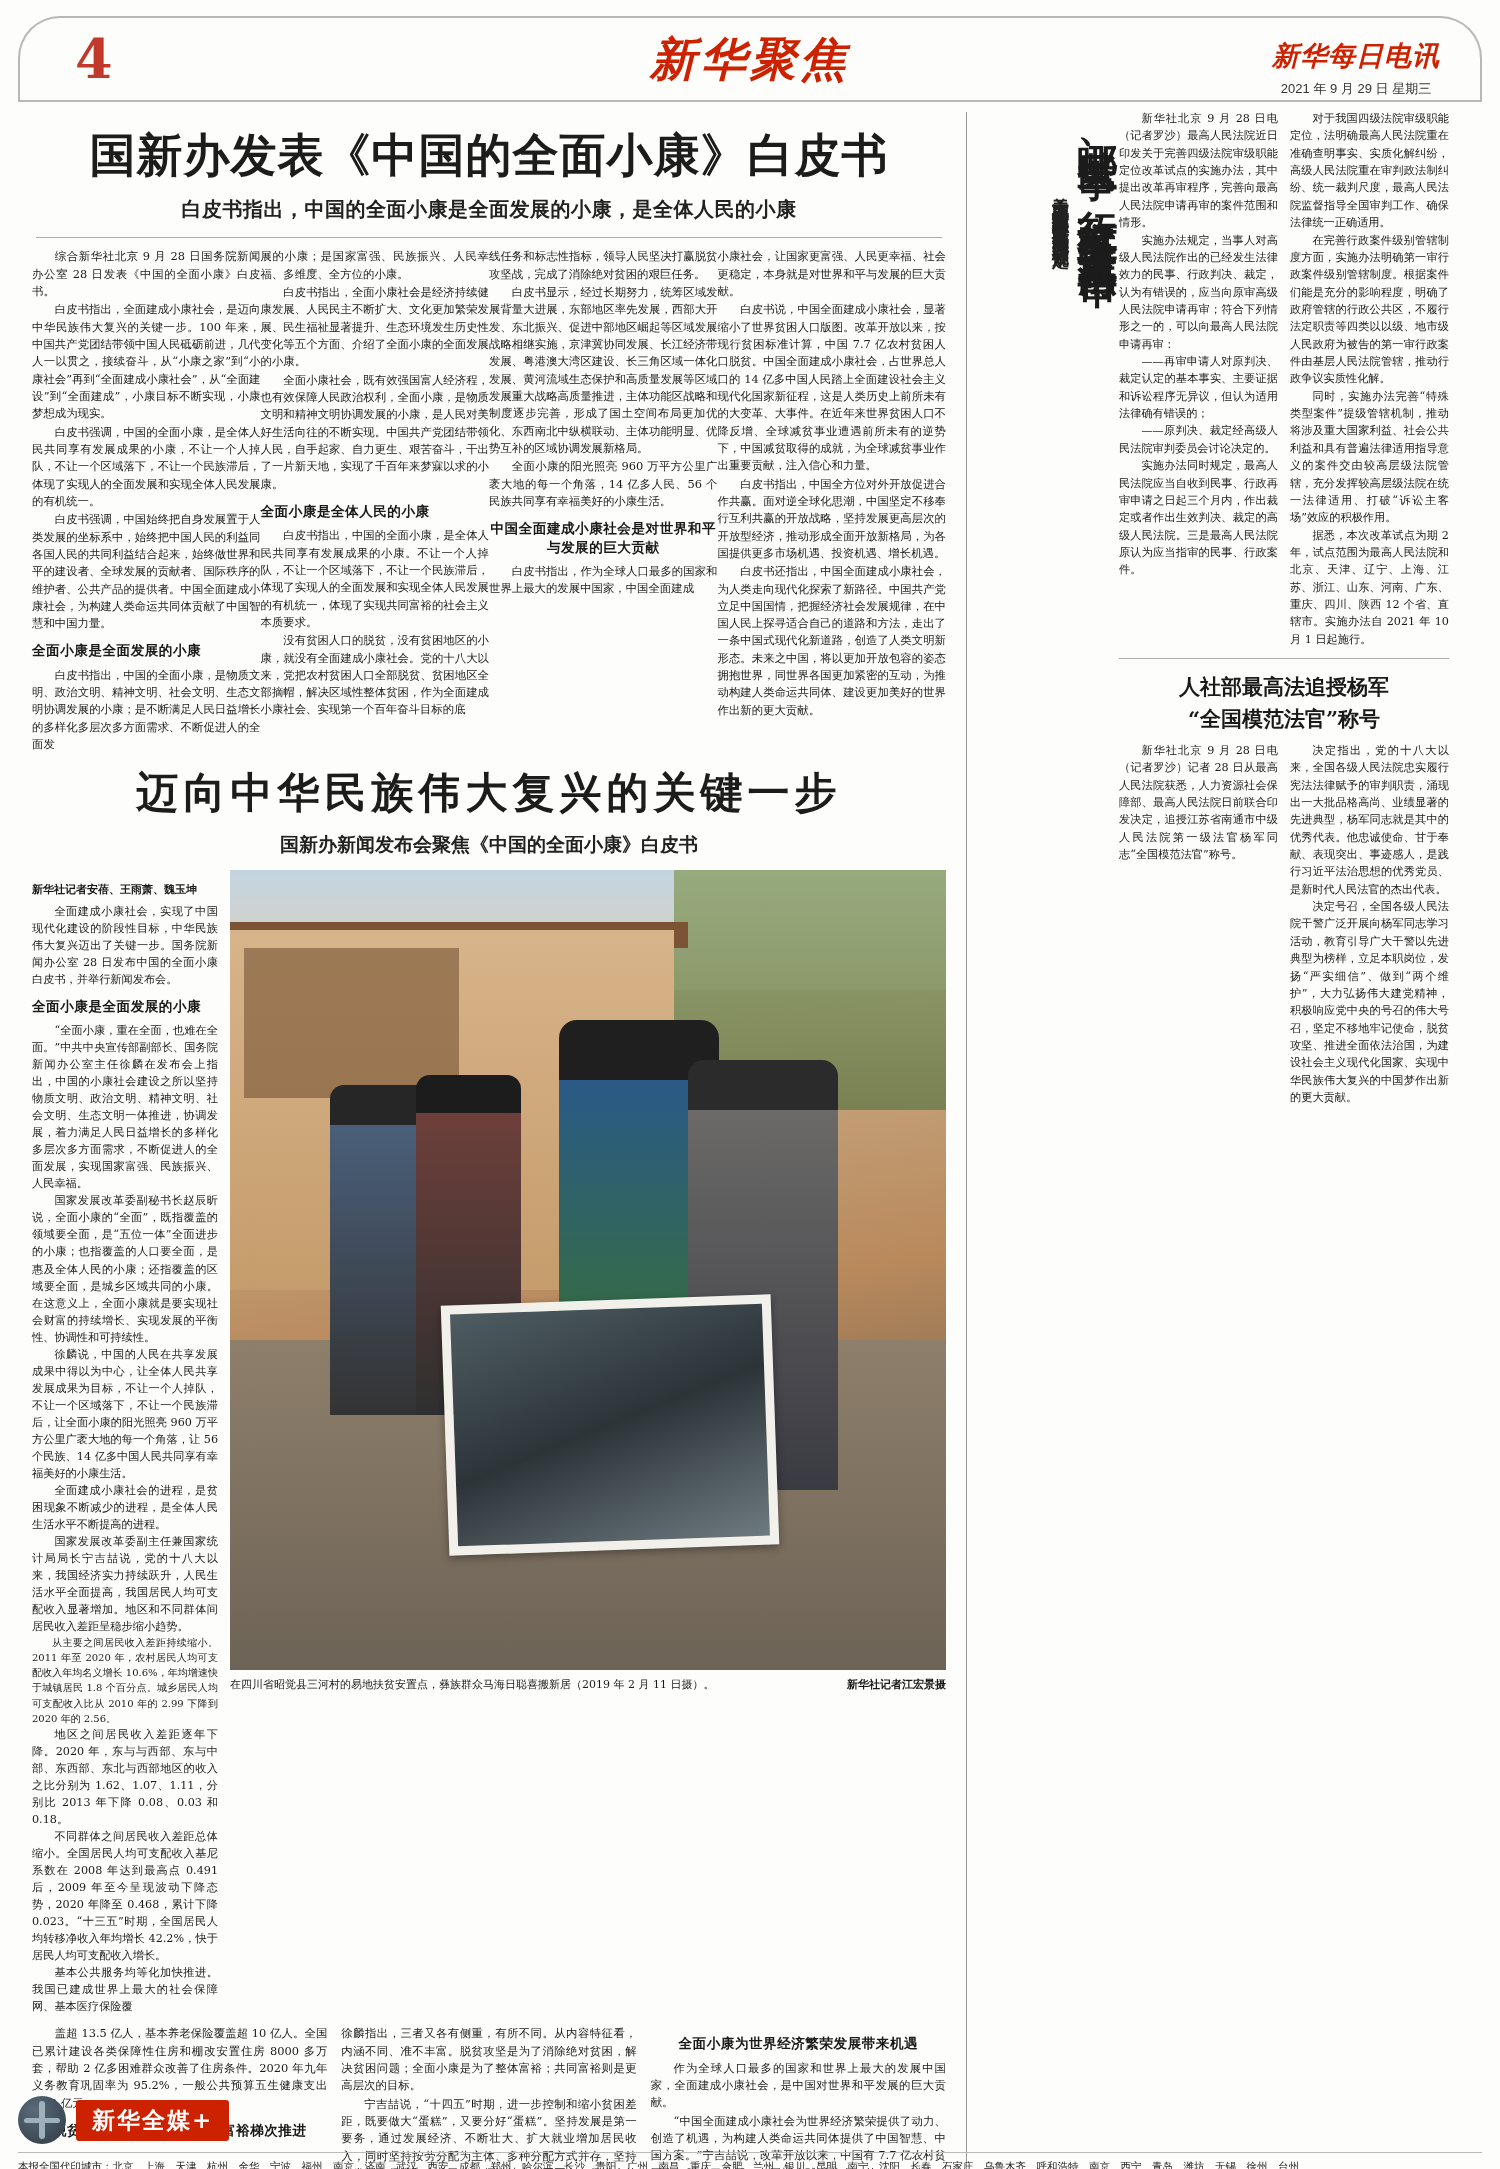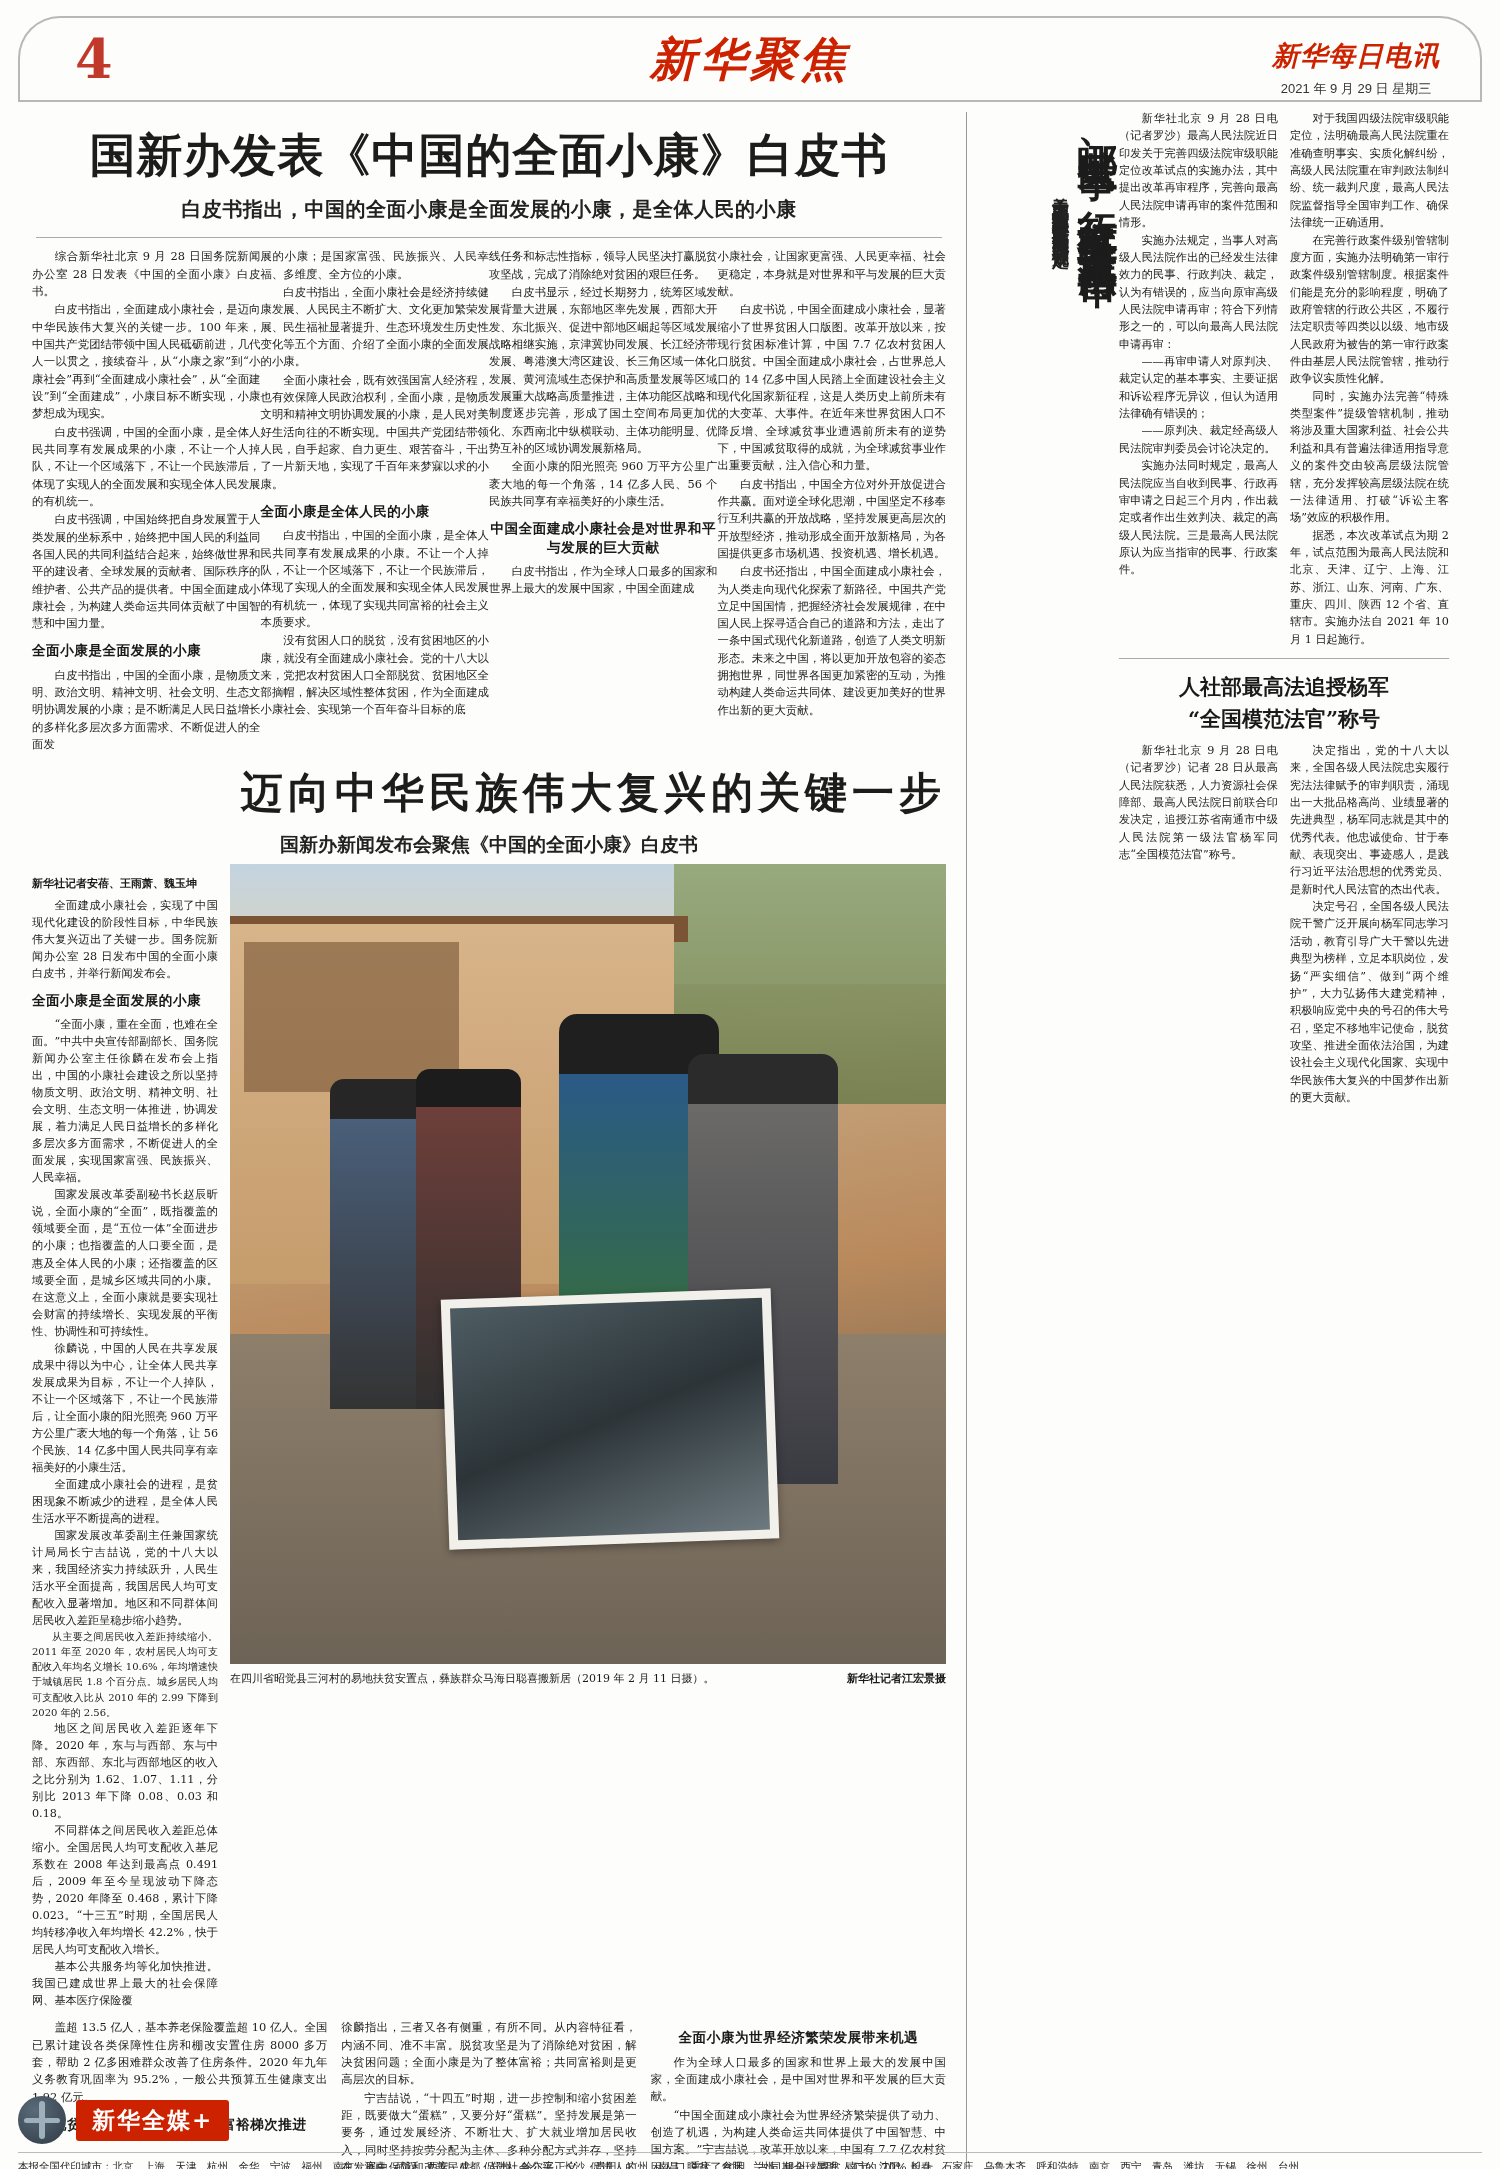--- a/index.html
+++ b/index.html
@@ -69,28 +69,28 @@
   .col p.noind { text-indent: 0; }
   .sub-h {
     font-size: 13.6px; font-weight: bold; text-align: center;
     margin: 9px 0 7px 0; letter-spacing: .5px; line-height: 1.35;
   }
   .sub-h.left { text-align: left; }
 
   
   .hl2-wrap { margin-top: 14px; }
   .hl2-main {
-    text-align: right; font-size: 42px; font-weight: bold;
+    text-align: center; font-size: 42px; font-weight: bold;
     letter-spacing: 5px; line-height: 1.2; color: #1c1c1c;
   }
   .hl2-sub { text-align: center; font-size: 19px; font-weight: bold; margin-top: 13px; color: #222; }
   .byline { font-size: 11px; margin-top: 12px; font-weight: bold; }
 
   
-  .photo-area { display: flex; margin-top: 6px; justify-content: center; }
+  .photo-area { display: flex; margin-top: 12px; justify-content: center; }
   .photo-left-col { width: 212px; padding-right: 12px; }
   .photo-box { width: 716px; }
   .photo {
     width: 716px; height: 800px; position: relative; overflow: hidden;
     background: linear-gradient(170deg,#9fb8c9 0%,#c7a882 28%,#b9895c 55%,#7d6a53 78%,#5a5147 100%);
   }
   .ph-sky { position:absolute; left:0; top:0; width:100%; height:120px;
     background: linear-gradient(180deg,#c3d4e0,#dfd2b8); }
   .ph-wall { position:absolute; left:0; top:60px; width:62%; height:360px;
     background: linear-gradient(180deg,#d8b48a,#c59c6c); }

